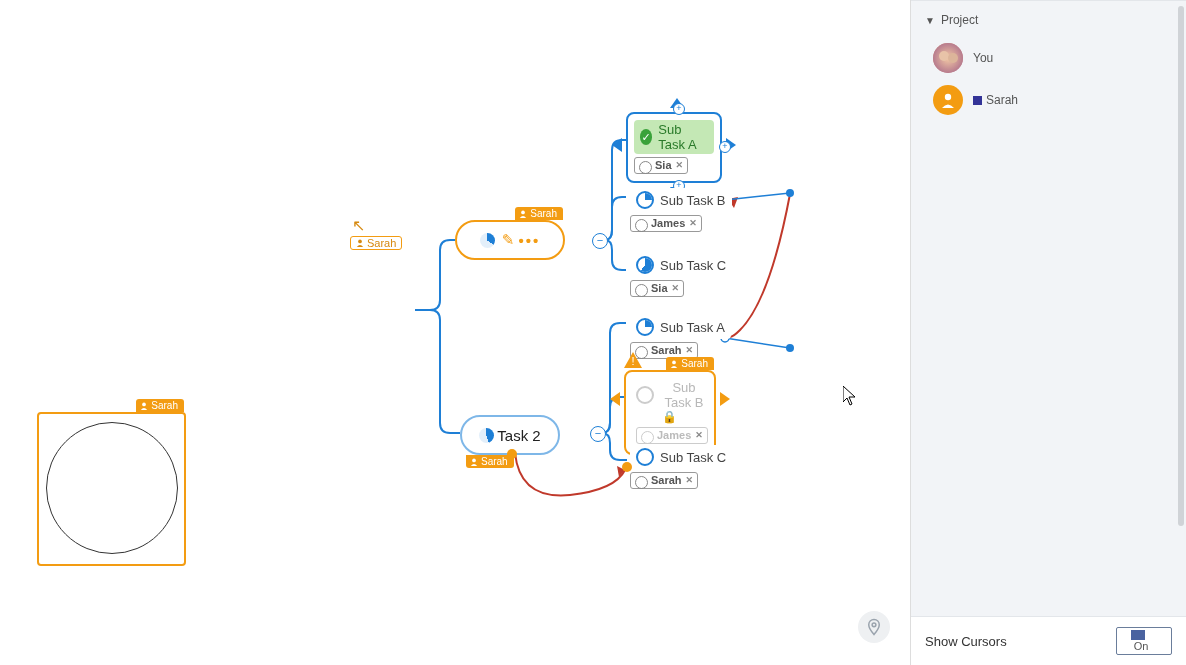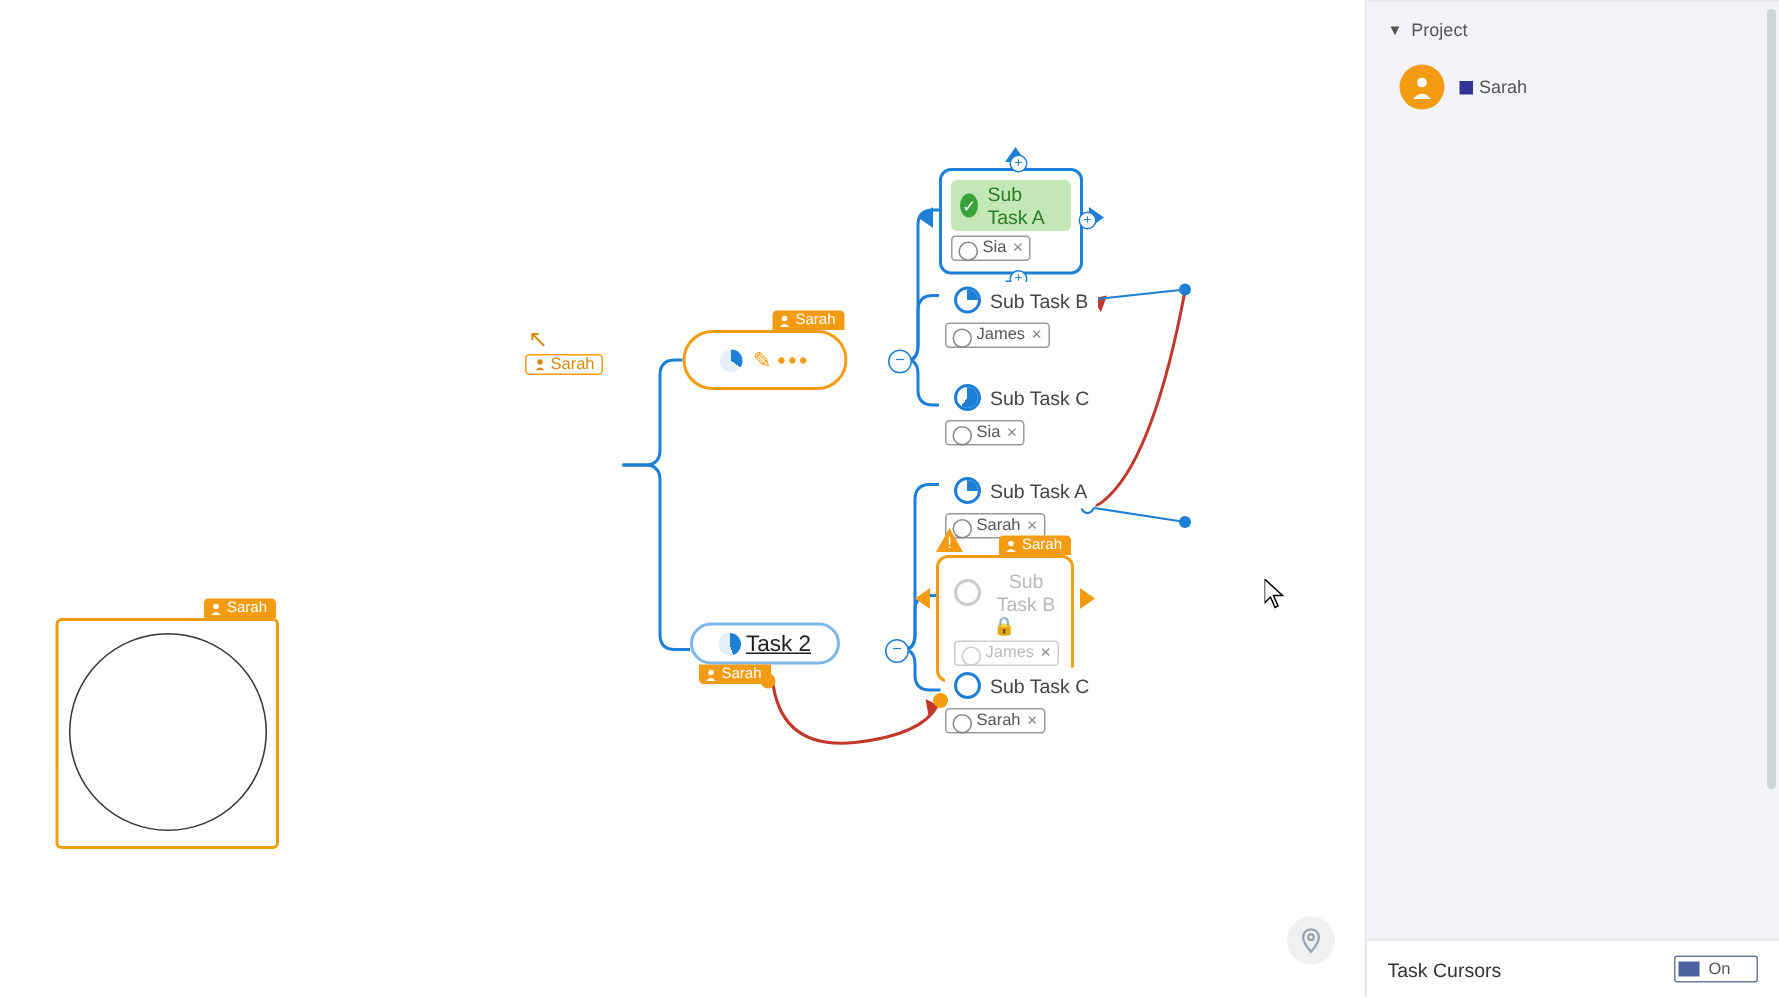--- a/index.html
+++ b/index.html
@@ -108,20 +108,21 @@
   }
   .toggle {
     border: 1px solid #6a7d9b;
     border-radius: 2px;
     display: flex;
     align-items: center;
     padding: 2px 8px 2px 2px;
     font-size: 11px;
     color: #555;
     min-width: 44px;
+    flex-direction: column;
   }
   .toggle .chip {
     width: 14px;
     height: 10px;
     background: #4a63a0;
     margin-right: 6px;
   }
 
   
   .node {
@@ -162,22 +163,21 @@
     top: 220px;
     width: 110px;
     height: 40px;
     border-color: #f39c12;
     border-width: 2.5px;
   }
   .task2 {
     left: 460px;
     top: 415px;
     width: 100px;
-    height: 28px;
-    text-decoration: underline;
+    height: 40px;
   }
   .sarah-tag {
     position: absolute;
     background: #f39c12;
     color: #fff;
     font-size: 10px;
     border-radius: 3px 3px 0 0;
     padding: 1px 6px 1px 4px;
     display:flex;
     align-items:center;
@@ -203,20 +203,21 @@
     display:inline-flex;
     align-items:center;
     border:1px solid #999;
     border-radius:3px;
     padding:0 4px;
     font-size:11px;
     color:#555;
     background:#fff;
     line-height:15px;
     margin-top:3px;
+    font-weight:bold;
   }
   .chip-tag .x { margin-left:4px; font-size:9px; color:#888; }
   .pie {
     width:14px; height:14px; border-radius:50%;
     border:2px solid #1e7fd6;
     margin-right:6px;
     position:relative;
     background:#fff;
     flex:none;
   }
@@ -558,34 +559,50 @@
     </div>
   </div>
 
   <div class="panel">
     <div class="panel-body">
       <div class="section-head">
         <span class="tri">▼</span>
         <span>Project</span>
       </div>
       <div class="part-row">
+        <span class="avatar photo">
+           <svg width="30" height="30" viewBox="0 0 30 30">
+              <circle cx="15" cy="15" r="15" fill="url(#g1)"></circle>
+              <defs>
+                <radialGradient id="g1">
+                  <stop offset="0" stop-color="#f3c9a5"></stop>
+                  <stop offset="1" stop-color="#b77b8e"></stop>
+                </radialGradient>
+              </defs>
+              <circle cx="11" cy="13" r="5" fill="#e8c3a8"></circle>
+              <circle cx="20" cy="15" r="5" fill="#dcb59a"></circle>
+            </svg>
+        </span>
+        <span class="part-name">You</span>
+      </div>
+      <div class="part-row">
         <span class="avatar orange">
           <svg width="16" height="16" viewBox="0 0 16 16">
               <circle cx="8" cy="5" r="3.2" fill="#fff"></circle>
               <path d="M2 16 Q8 9 14 16" fill="#fff"></path>
             </svg>
         </span>
         <span class="part-name">
           <span class="color-chip"></span>
           <span>Sarah</span>
         </span>
       </div>
     </div>
     <div class="panel-footer">
-      <span>Task Cursors</span>
+      <span>Show Cursors</span>
       <span class="toggle">
         <span class="chip"></span>
         <span>On</span>
       </span>
     </div>
   </div>
 
 </div>
 
 </body></html>

